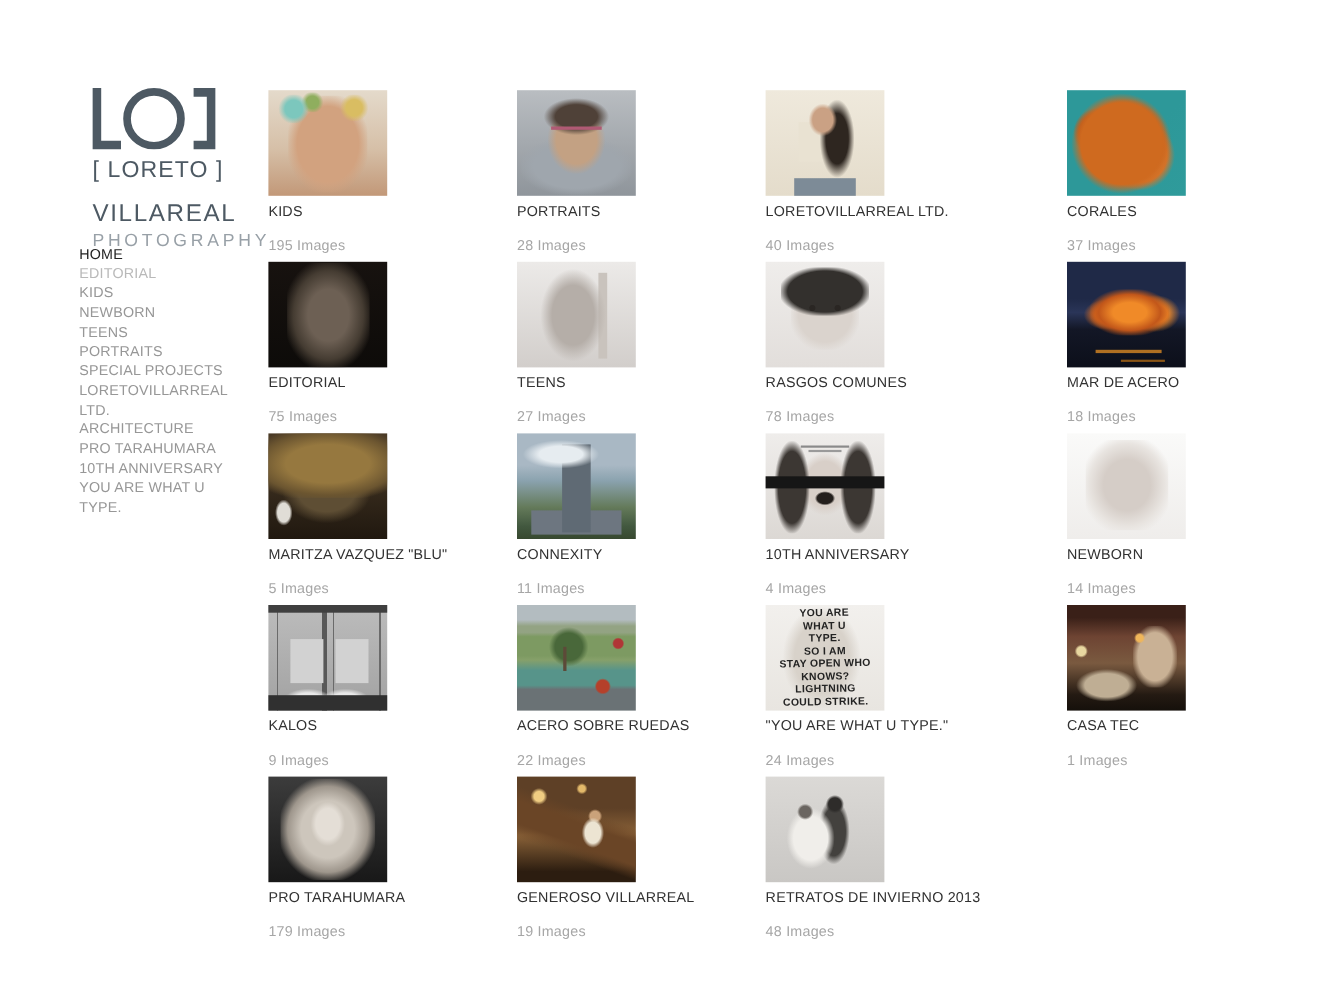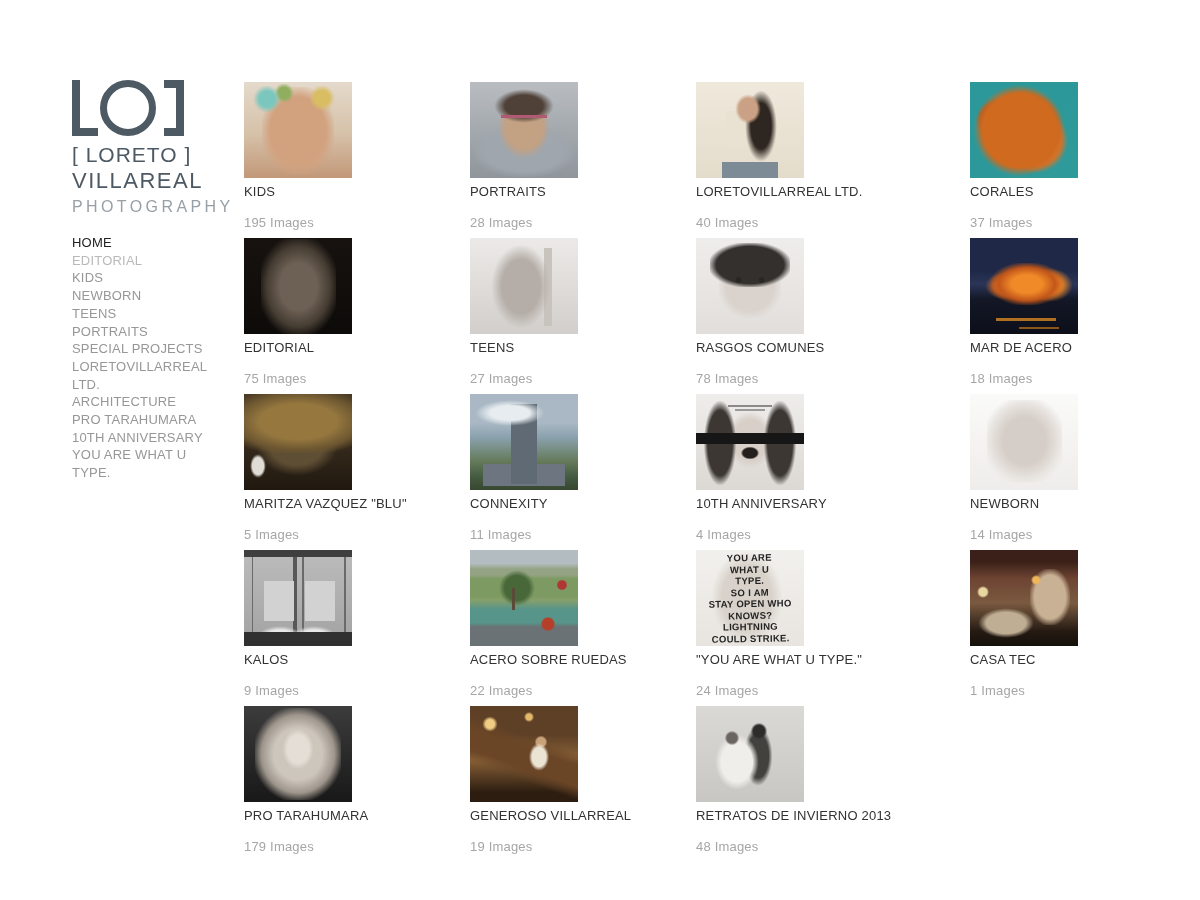--- a/index.html
+++ b/index.html
@@ -1,27 +1,27 @@
 <!DOCTYPE html>
 <html><head>
 <meta charset="utf-8">
 <style>
   * { margin:0; padding:0; box-sizing:border-box; }
   html,body { width:1200px; height:900px; background:#ffffff; font-family:"Liberation Sans", sans-serif; overflow:hidden; }
   .page { position:relative; width:1200px; height:900px; background:#fff; }
 
   
-  .brand { position:absolute; left:72px; top:80px; width:118px; color:#4d5963; }
+  .brand { position:absolute; left:84px; top:80px; width:118px; color:#4d5963; }
   .logo-mark { display:block; }
   .brand-line1 { font-size:21px; letter-spacing:1px; margin-top:7px; white-space:nowrap; color:#4d5963; }
-  .brand-line2 { font-size:22px; letter-spacing:1.5px; margin-top:1px; white-space:nowrap; color:#4d5963; }
+  .brand-line2 { font-size:22px; letter-spacing:1.5px; margin-top:14px; white-space:nowrap; color:#4d5963; }
   .brand-line3 { font-size:16px; letter-spacing:3.4px; margin-top:4px; white-space:nowrap; color:#98a0a7; }
 
   
-  .nav { position:absolute; left:72px; top:234px; width:148px; }
+  .nav { position:absolute; left:72px; top:222px; width:148px; }
   .nav a { display:block; font-size:13px; line-height:17.7px; letter-spacing:0.2px; color:#979797; text-decoration:none; cursor:pointer; }
   .nav a.active { color:#232323; }
   .nav a.muted  { color:#b9b9b9; }
 
   
   .grid { position:absolute; left:244px; top:82px; display:grid; grid-template-columns:226px 226px 274px 230px; grid-row-gap:8px; }
   .cell { width:100%; }
   .thumb { position:relative; width:108px; height:96px; background:#ddd; cursor:pointer; }
   .thumb .overlay-quote { position:absolute; inset:0; padding-top:2px; text-align:center; font-weight:bold; font-size:9.5px; line-height:11.5px; letter-spacing:0.3px; color:#232323; white-space:pre-line; transform:rotate(-1deg); }
   .cell .title { margin-top:7px; font-size:13px; line-height:14px; letter-spacing:0.2px; color:#323232; white-space:nowrap; cursor:pointer; }

